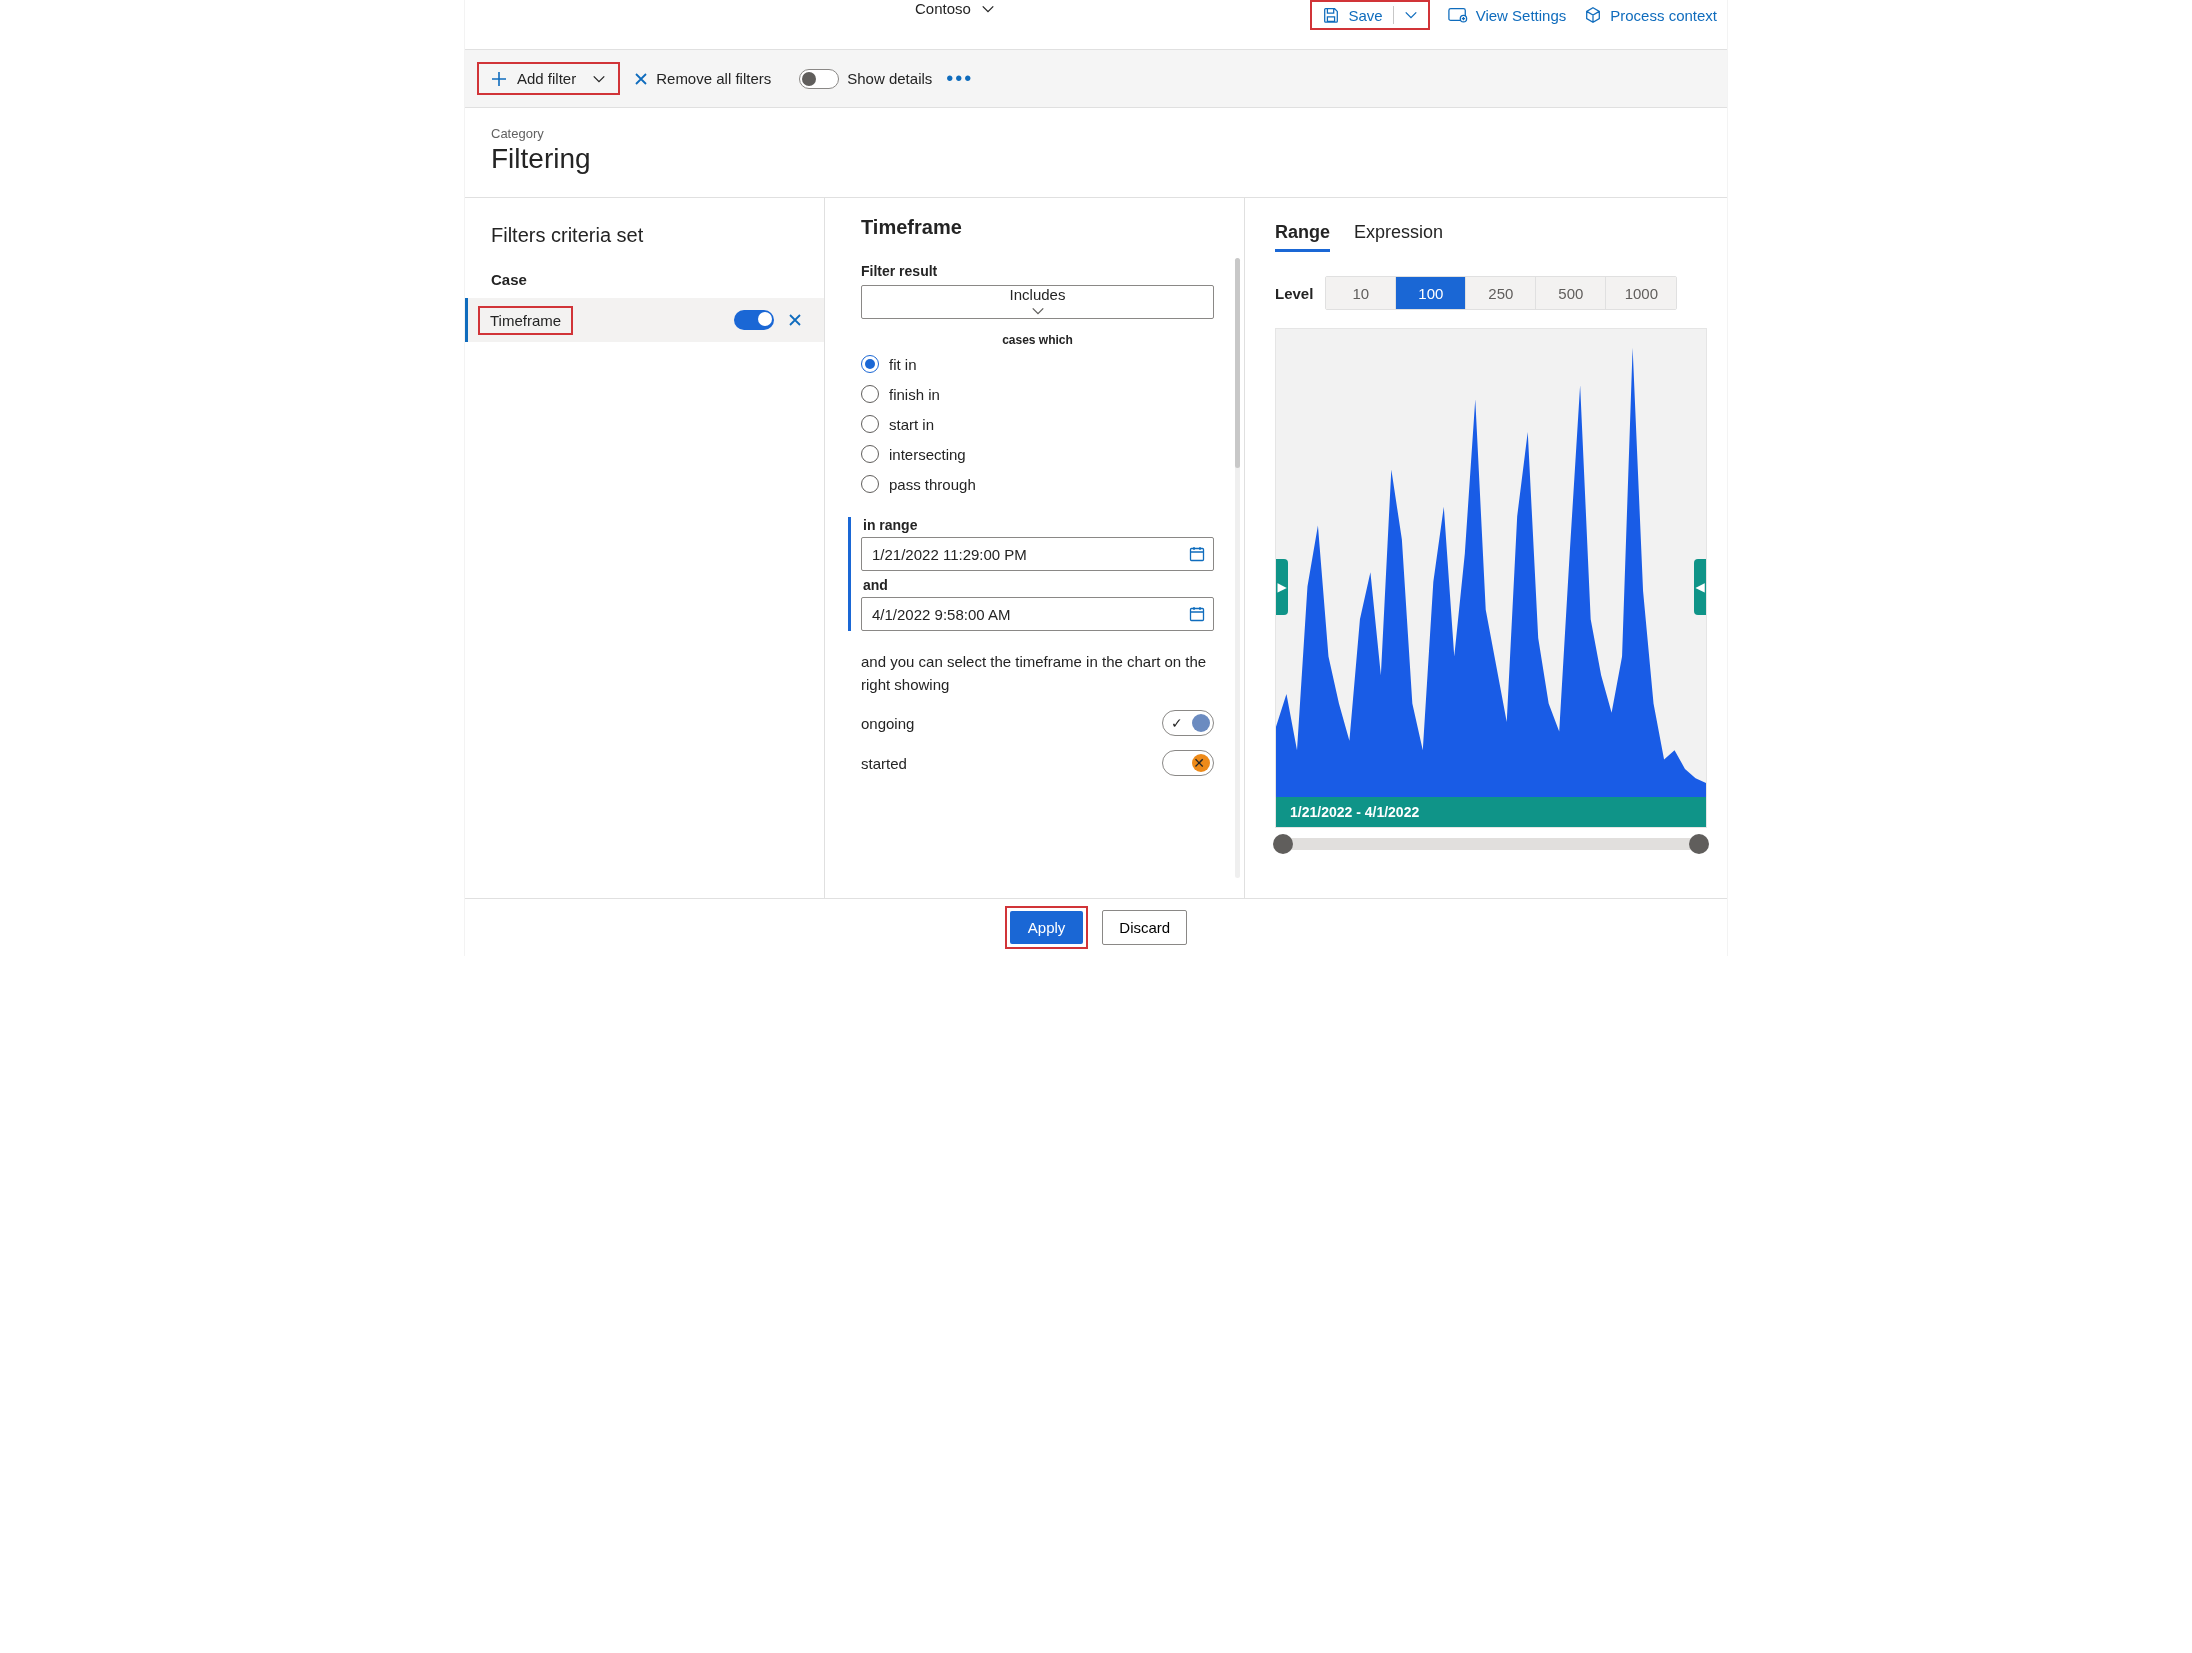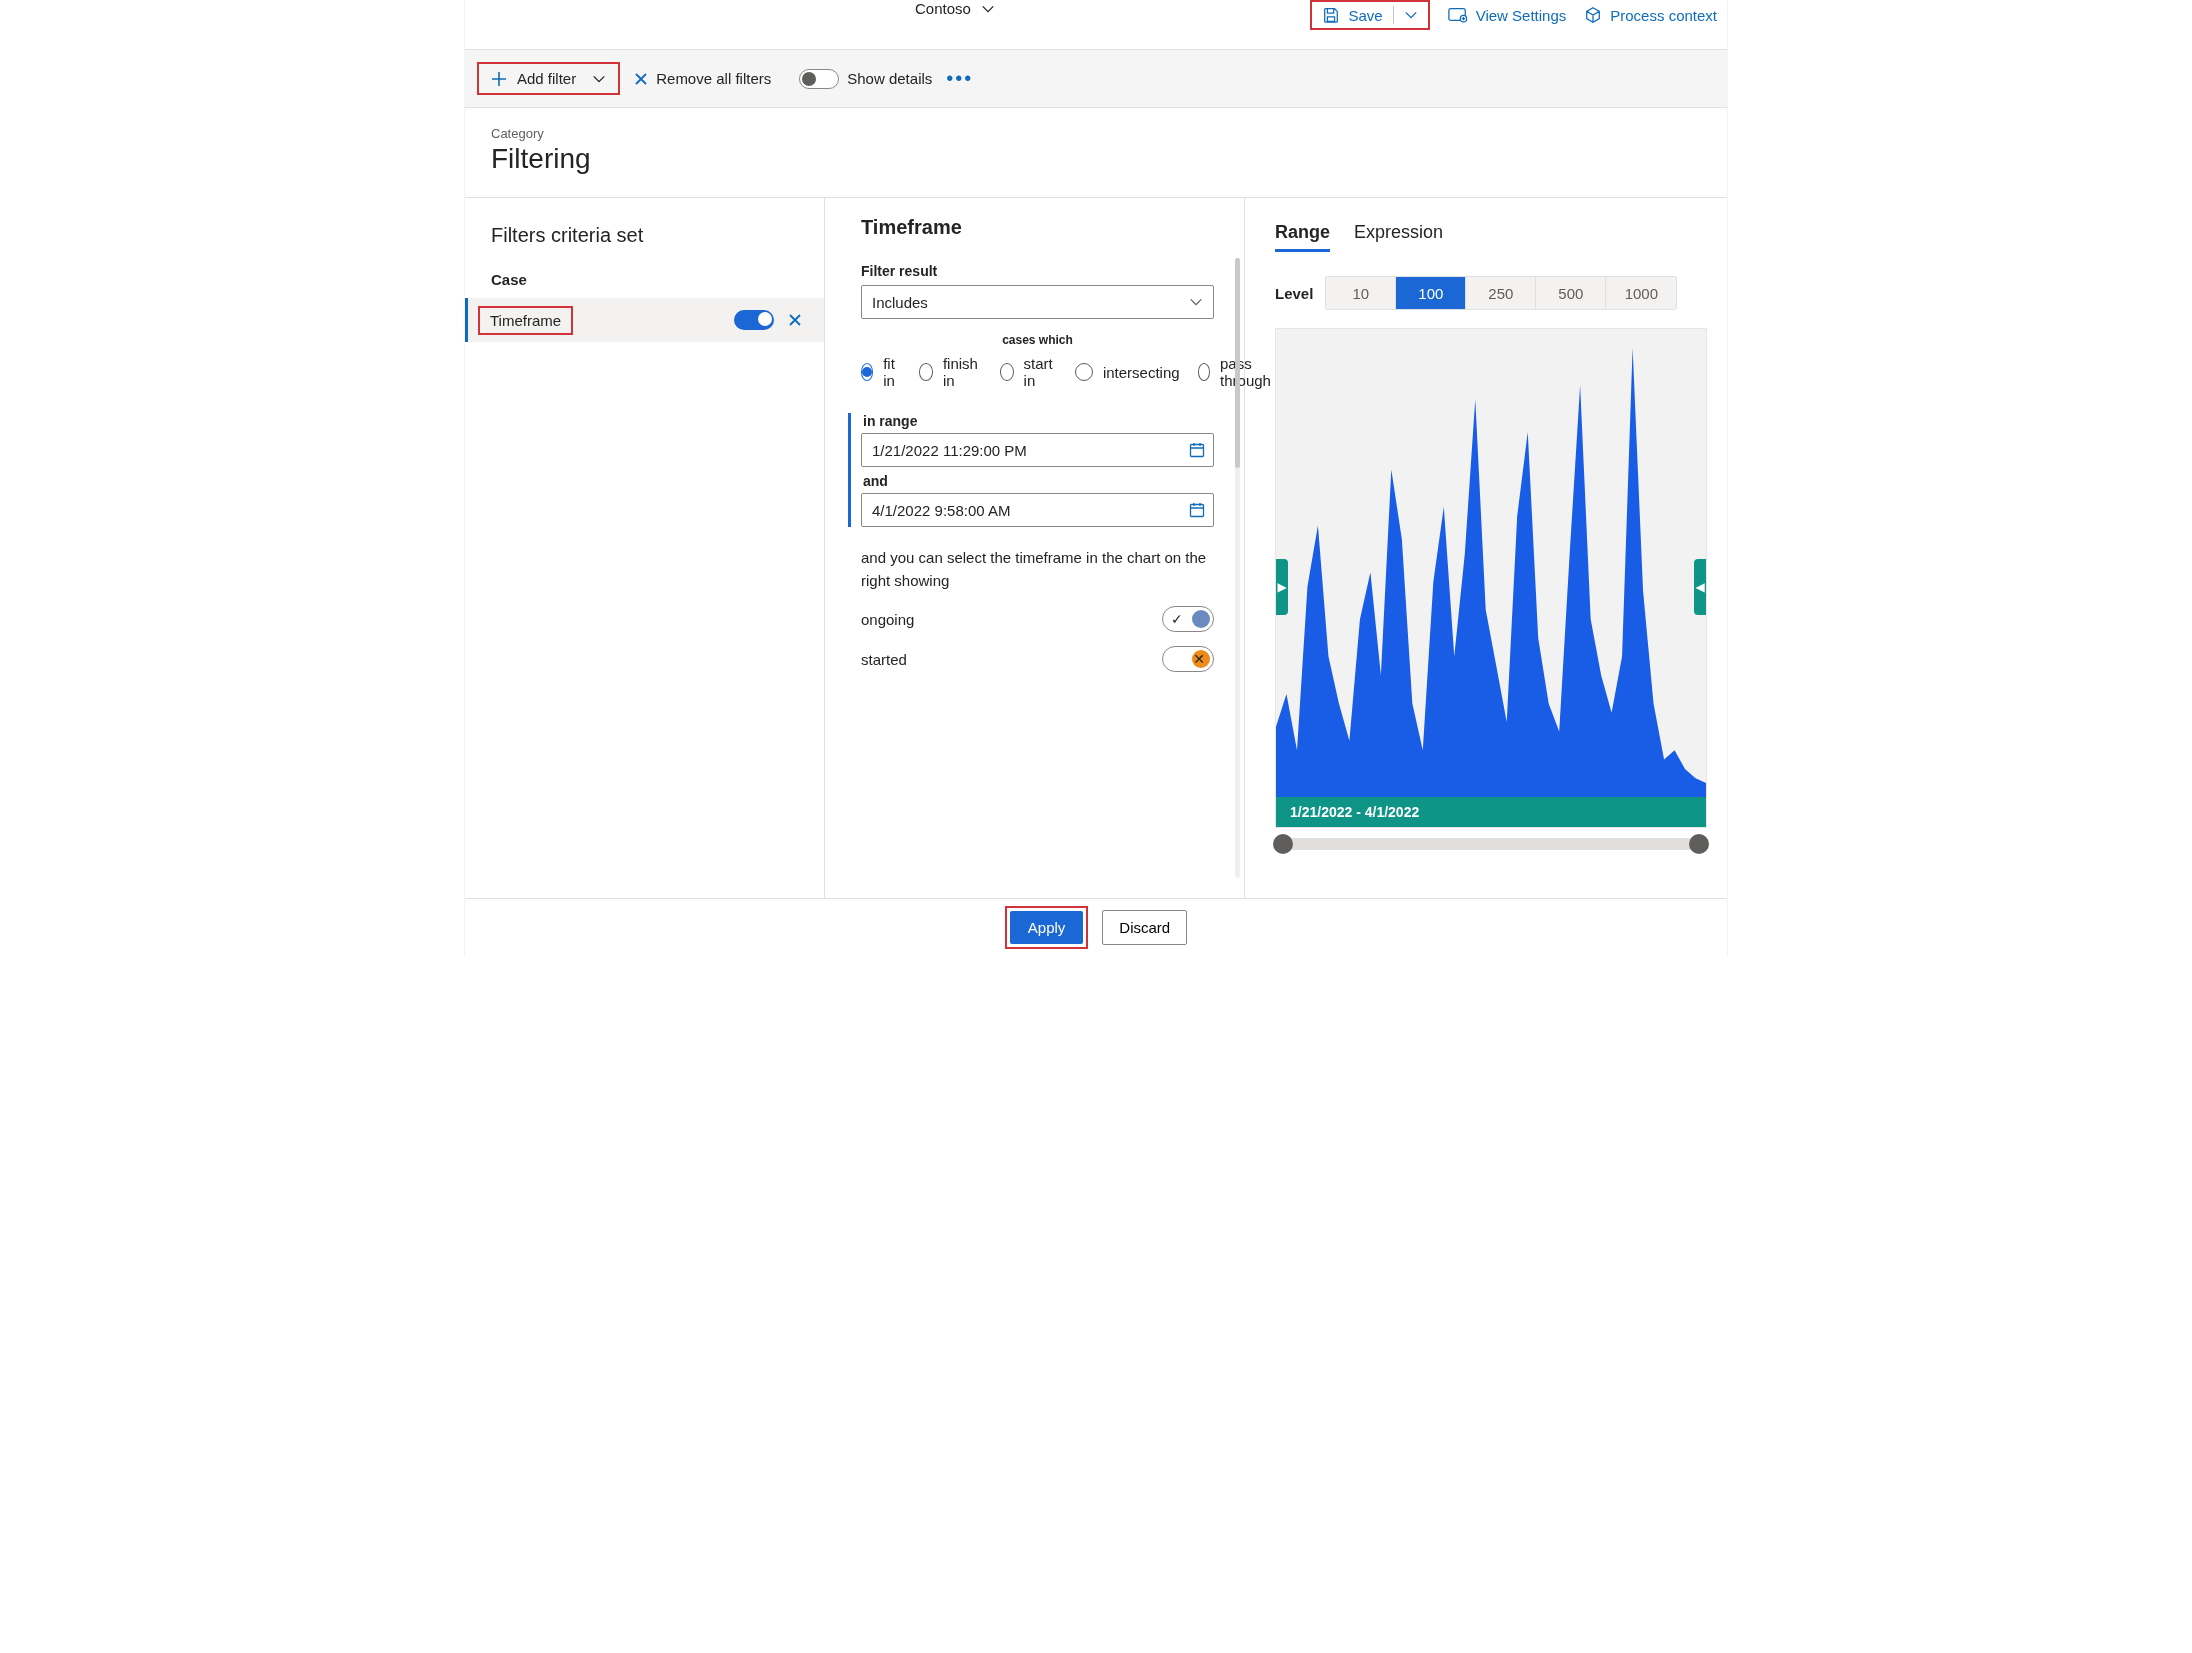--- a/index.html
+++ b/index.html
@@ -51,23 +51,23 @@
   .left-head{font-size:20px;padding:8px 26px 20px 26px;}
   .left-section{font-weight:600;padding:4px 26px 10px 26px;}
   .filter-row{display:flex;align-items:center;background:#f3f2f1;height:44px;padding:0 22px 0 10px;border-left:3px solid var(--accent);}
   .filter-name-wrap{border:2px solid var(--red);padding:4px 10px;}
   .toggle-on{margin-left:auto;width:40px;height:20px;border-radius:20px;background:var(--accent2);position:relative;cursor:pointer;}
   .toggle-on .knob{position:absolute;right:2px;top:2px;width:14px;height:14px;border-radius:50%;background:#fff;}
   .x-blue{margin-left:14px;cursor:pointer;}
 
   h2.section{font-size:20px;font-weight:600;margin:0 0 24px 0;}
   .form-label{font-weight:600;font-size:14px;margin-bottom:6px;}
-  .select{border:1px solid #8a8886;height:34px;display:flex;align-items:center;justify-content:space-between;padding:0 10px;cursor:pointer;border-radius:2px;background:#fff;}
+  .select{border:1px solid #8a8886;height:34px;display:flex;align-items:center;justify-content:space-between;padding:0 10px;cursor:pointer;border-radius:2px;background:#fff;flex-direction:column;}
   .sub-label{margin-top:14px;font-weight:600;font-size:12px;text-align:center;}
-  .radio-list{margin-top:8px;display:flex;flex-direction:row;gap:18px;}
+  .radio-list{margin-top:8px;display:flex;flex-direction:column;gap:12px;}
   .radio{display:flex;align-items:center;gap:10px;cursor:pointer;}
   .radio .circle{width:18px;height:18px;border:1px solid #605e5c;border-radius:50%;display:flex;align-items:center;justify-content:center;}
   .radio.selected .circle{border-color:var(--accent2);}
   .radio.selected .circle:before{content:"";width:10px;height:10px;border-radius:50%;background:var(--accent2);}
   .range-block{border-left:3px solid var(--accent2);padding-left:10px;margin-left:-13px;margin-top:24px;}
   .field-label{font-weight:600;font-size:14px;margin:6px 0 4px 2px;}
   .date-input{border:1px solid #8a8886;height:34px;display:flex;align-items:center;justify-content:space-between;padding:0 8px 0 10px;border-radius:2px;background:#fff;cursor:text;}
   .cal-ic{width:16px;height:16px;}
   .helper{margin-top:20px;line-height:1.5;}
   .toggle-row{display:flex;align-items:center;justify-content:space-between;margin-top:14px;font-size:15px;}

